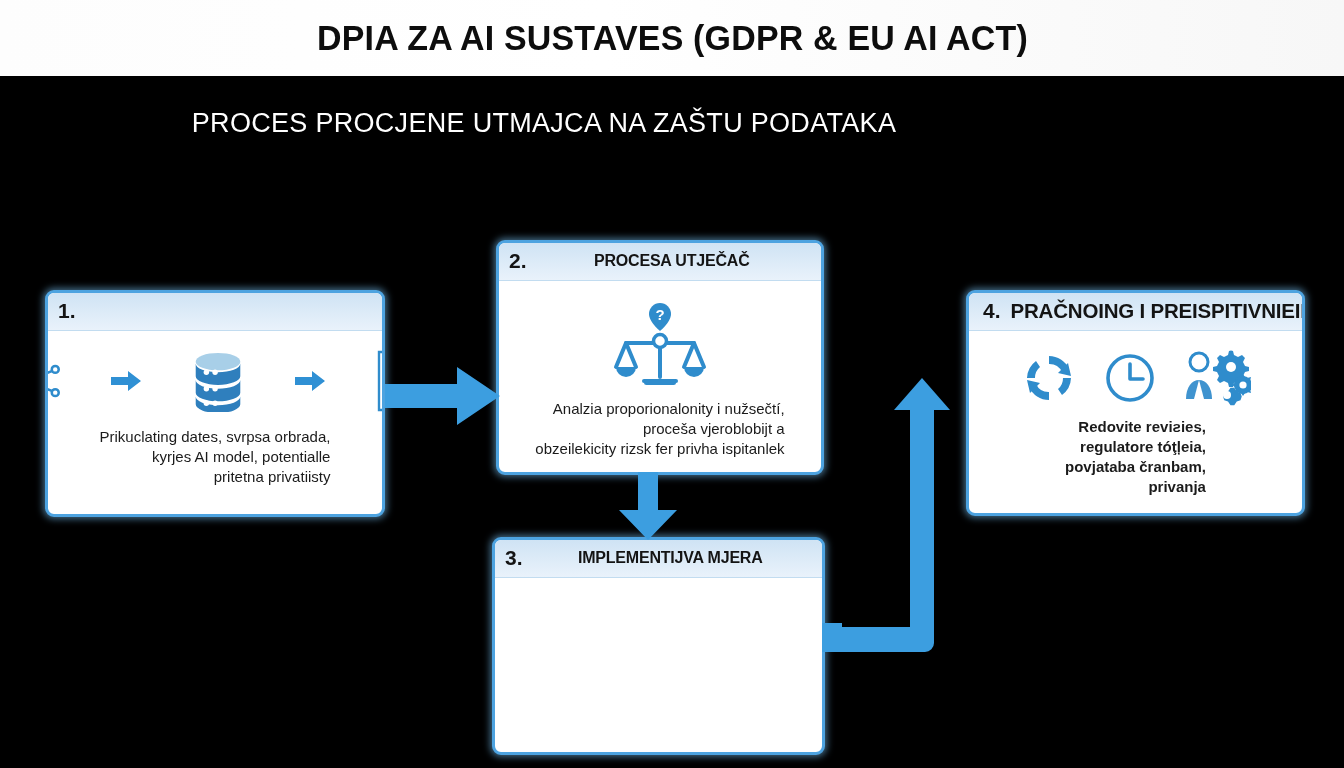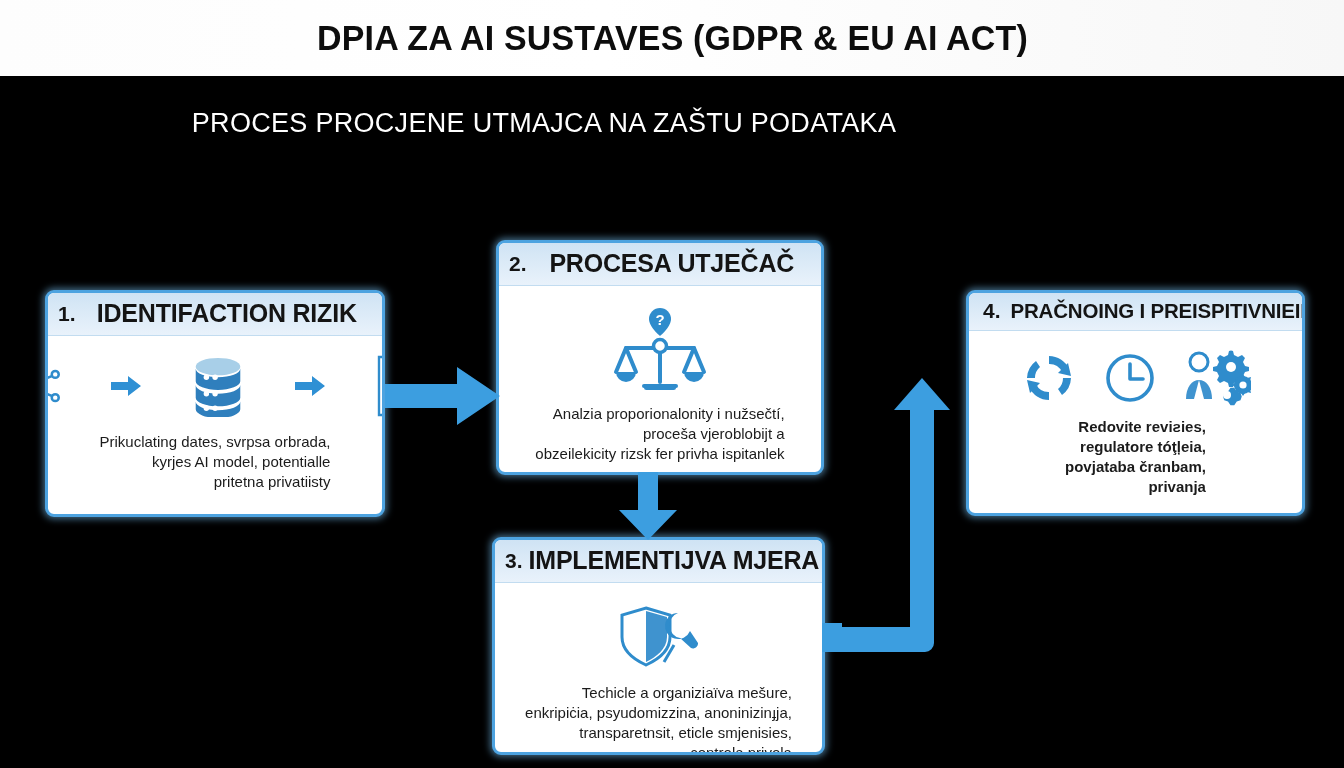--- a/index.html
+++ b/index.html
@@ -70,21 +70,21 @@
     flex: 0 0 auto;
   }
   .node-num {
     font-size: 21px;
     font-weight: bold;
     color: #141414;
     margin-right: 6px;
     flex: 0 0 auto;
   }
   .node-title {
-    font-size: 25px;
+    font-size: 16px;
     font-weight: bold;
     color: #141414;
     flex: 1 1 auto;
     text-align: center;
     white-space: nowrap;
     letter-spacing: -0.2px;
   }
   .node-body {
     flex: 1 1 auto;
     display: flex;
@@ -136,21 +136,20 @@
 <body>
 
 <div class="title-band">
   <div class="title-main">DPIA ZA AI SUSTAVES (GDPR &amp; EU AI ACT)</div>
 </div>
 <div class="subtitle">PROCES PROCJENE UTMAJCA NA ZAŠTU PODATAKA</div>
 
 <div class="node" id="node1">
   <div class="node-header">
     <span class="node-num">1.</span>
-    <span class="node-title">IDENTIFACTION RIZIK</span>
   </div>
   <div class="node-body">
     <div class="icon-row" style="margin:8px 0 14px 0;gap:48px;">
 
       <span>
         <svg width="62" height="62" viewBox="0 0 64 64">
           <g fill="none" stroke="#2f8ccc" stroke-width="2.6">
             <path d="M32 14 L47 22 L47 42 L32 50 L17 42 L17 22 Z"></path>
             <circle cx="32" cy="7" r="3.6"></circle>
               <circle cx="32" cy="57" r="3.6"></circle>
@@ -246,36 +245,20 @@
 proceša vjeroblobijt a
 obzeilekicity rizsk fer privha ispitanlek</div>
   </div>
 </div>
 
 <div class="node" id="node3">
   <div class="node-header">
     <span class="node-num">3.</span>
     <span class="node-title">IMPLEMENTIJVA MJERA</span>
   </div>
-  <div class="node-body">
-    <div class="icon-row" style="margin:12px 0 14px 0;">
-      <span>
-        <svg width="86" height="64" viewBox="0 0 86 64">
-          <path d="M30 3 L54 10 V32 c0 14 -13 23 -24 28 C19 55 6 46 6 32 V10 Z" fill="#ffffff" stroke="#2f8ccc" stroke-width="3"></path>
-          <path d="M30 6 L51 12 V32 c0 12 -11 20 -21 25 Z" fill="#3f93cf"></path>
-          <path d="M62 8 a13 13 0 1 0 12 18 l8 12 a5 5 0 0 1 -7 5 l-11 -10 a13 13 0 0 1 -2 -25 Z" fill="#2f8ccc"></path>
-          <path d="M58 40 L48 57" stroke="#2f8ccc" stroke-width="3" fill="none"></path>
-        </svg>
-      </span>
-    </div>
-    <div class="node-desc">Techicle a organiziaïva mešure,
-enkripiċia, psyudomizzina, anoninizinɟja,
-transparetnsit, eticle smjenisies,
-controla privola</div>
-  </div>
 </div>
 
 <div class="node" id="node4">
   <div class="node-header">
     <span class="node-num">4.</span>
     <span class="node-title">PRAČNOING I PREISPITIVNIEIE</span>
   </div>
   <div class="node-body">
     <div class="icon-row" style="margin:8px 0 10px 0; gap:26px;">
 

